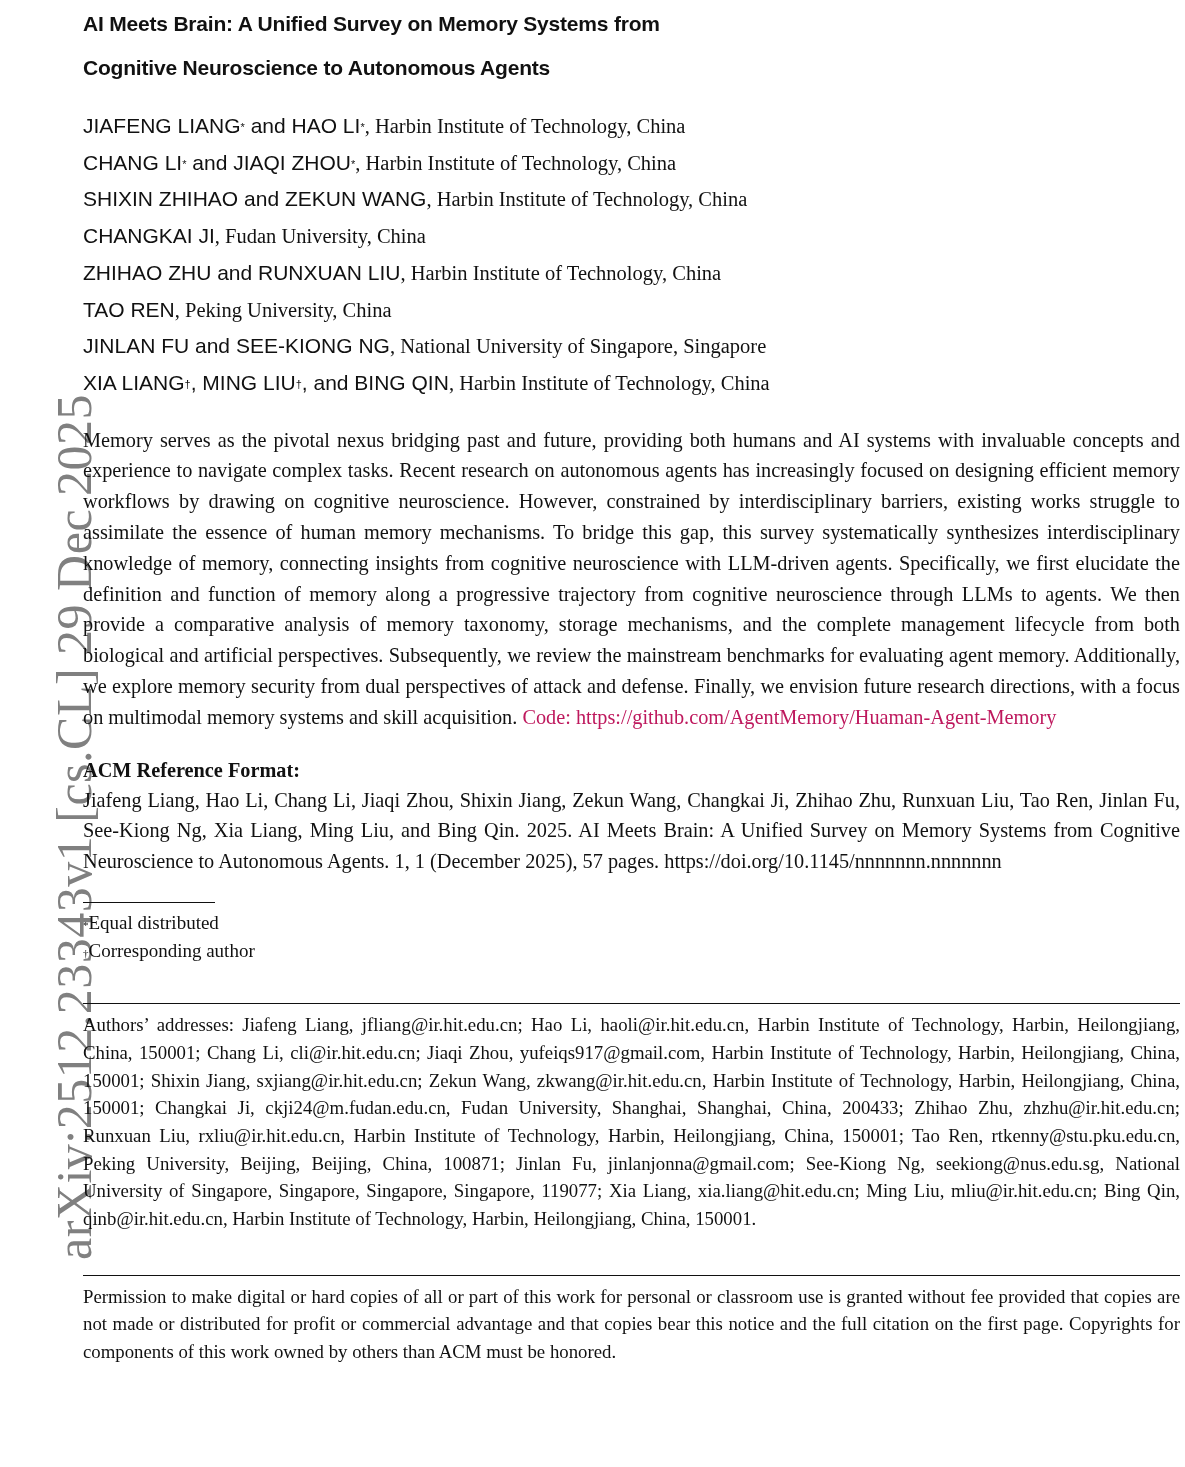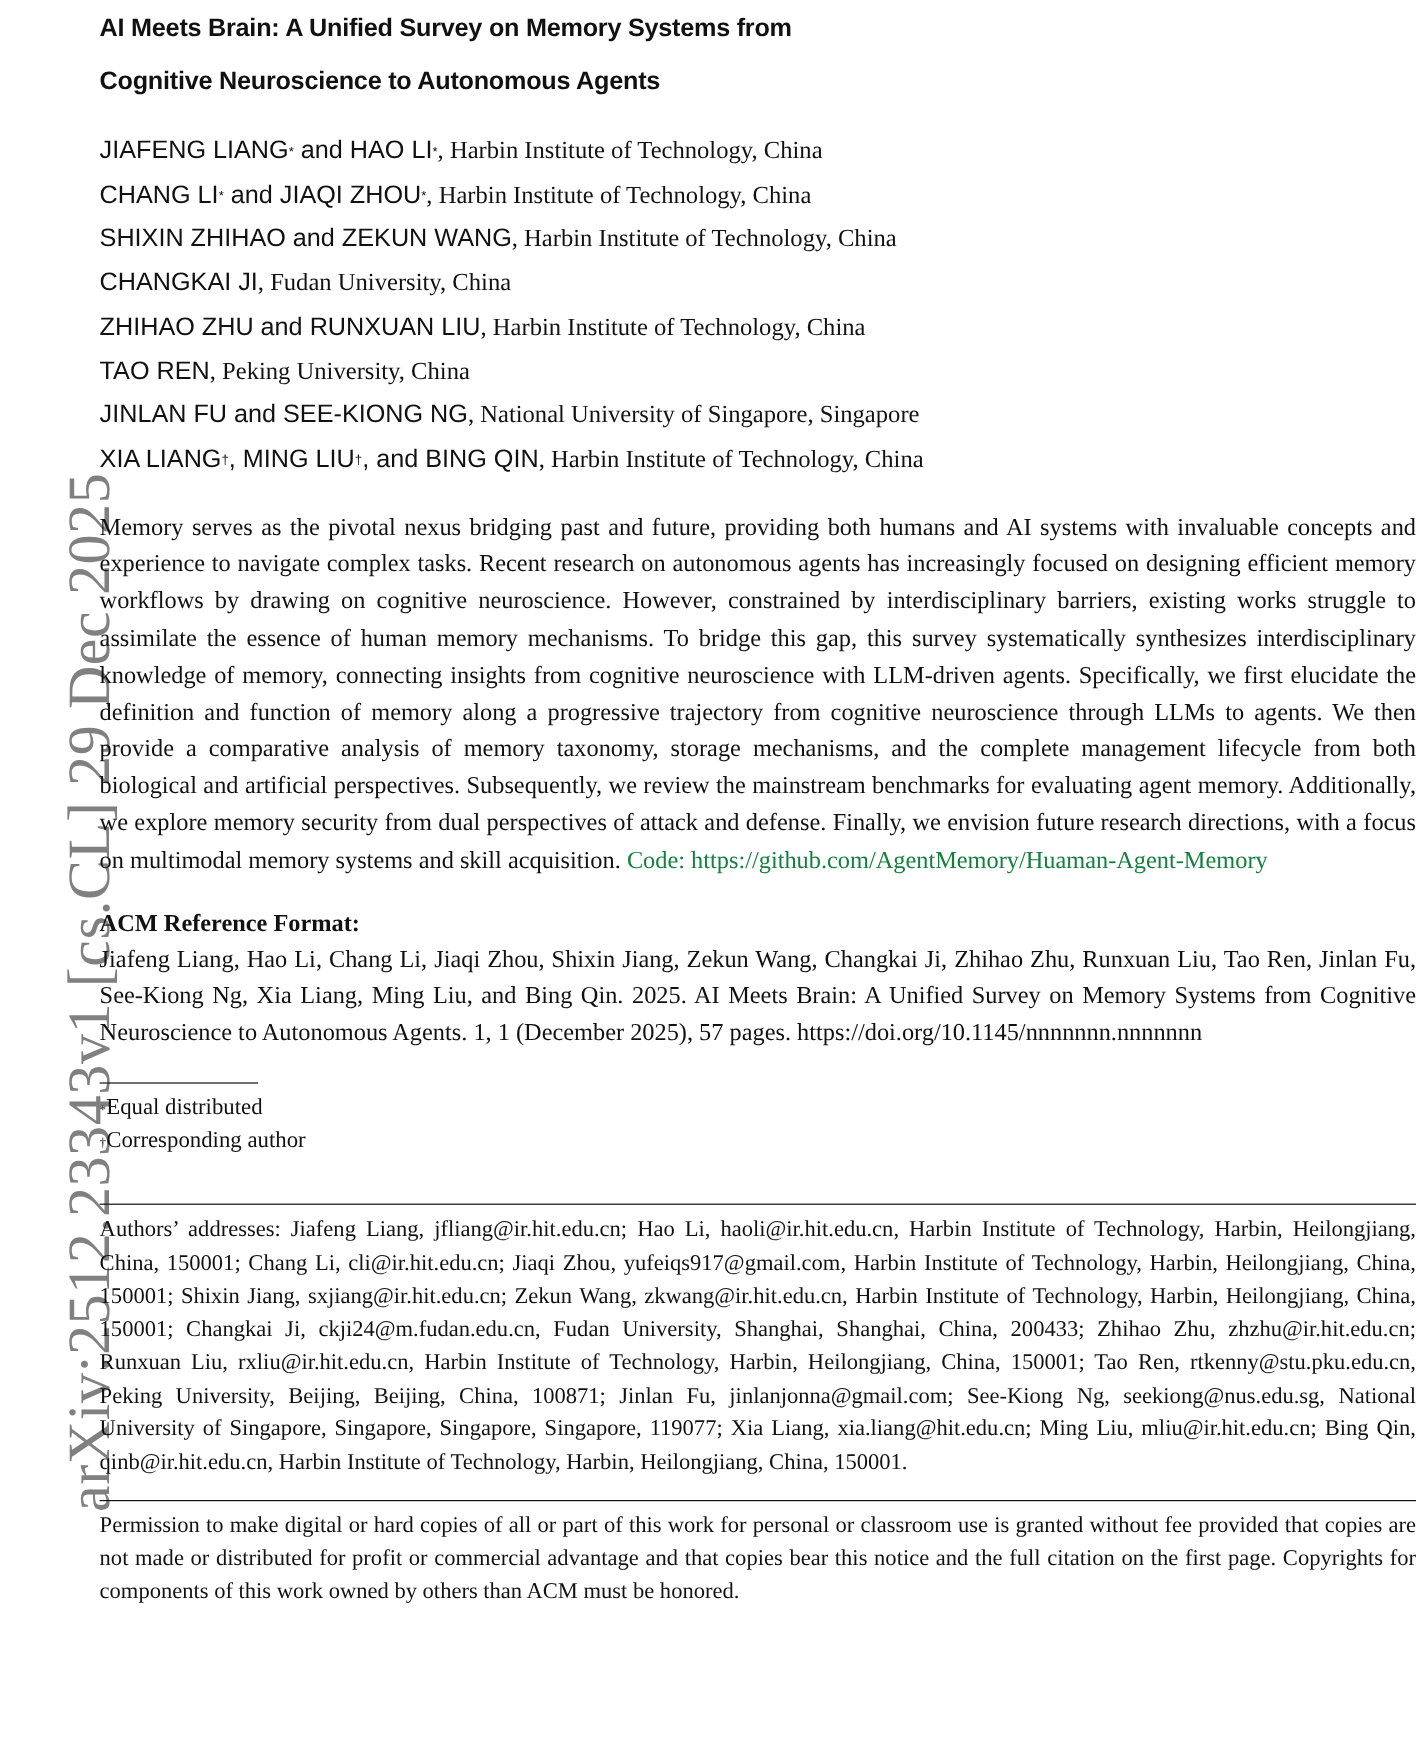--- a/index.html
+++ b/index.html
@@ -19,30 +19,30 @@
     font-size: 21px; line-height: 44px; margin: 2px 0 0 0; letter-spacing: -0.2px;
   }
   .authors { margin-top: 18px; }
   .author-line { font-size: 21.5px; line-height: 35.7px; white-space: nowrap; }
   .author-names { font-family: "Liberation Sans", "DejaVu Sans", sans-serif; font-size: 21px; }
   .author-aff { font-size: 20.5px; }
   sup { font-size: 11px; vertical-align: top; position: relative; top: 2px; }
   .abstract {
     margin-top: 23px; font-size: 20.3px; line-height: 30.8px; text-align: justify;
   }
-  .link { color: #15803d; text-decoration: none; }
+  .link { color: #be185d; text-decoration: none; }
   .acm-heading { margin-top: 22px; font-weight: bold; font-size: 20.3px; line-height: 30px; }
   .acm-body { font-size: 20.3px; line-height: 30.5px; text-align: justify; }
   .fn-rule { width: 132px; border-top: 1.3px solid #111; margin-top: 26px; }
   .footnote { font-size: 19px; line-height: 28px; }
   .footnotes { margin-top: 6px; }
   .rule-full { border-top: 1.3px solid #111; width: 1097px; }
   .addresses-block { margin-top: 38px; }
   .addresses { margin-top: 7px; font-size: 18.8px; line-height: 27.7px; text-align: justify; }
-  .permission-block { margin-top: 17px; }
+  .permission-block { margin-top: 42px; }
   .permission { margin-top: 7px; font-size: 18.8px; line-height: 27.7px; text-align: justify; }
 </style>
 </head>
 <body>
 
 <div class="arxiv-stamp">arXiv:2512.23343v1  [cs.CL]  29 Dec 2025</div>
 
 <div class="page">
   <div class="title">
     <div>AI Meets Brain: A Unified Survey on Memory Systems from</div>

